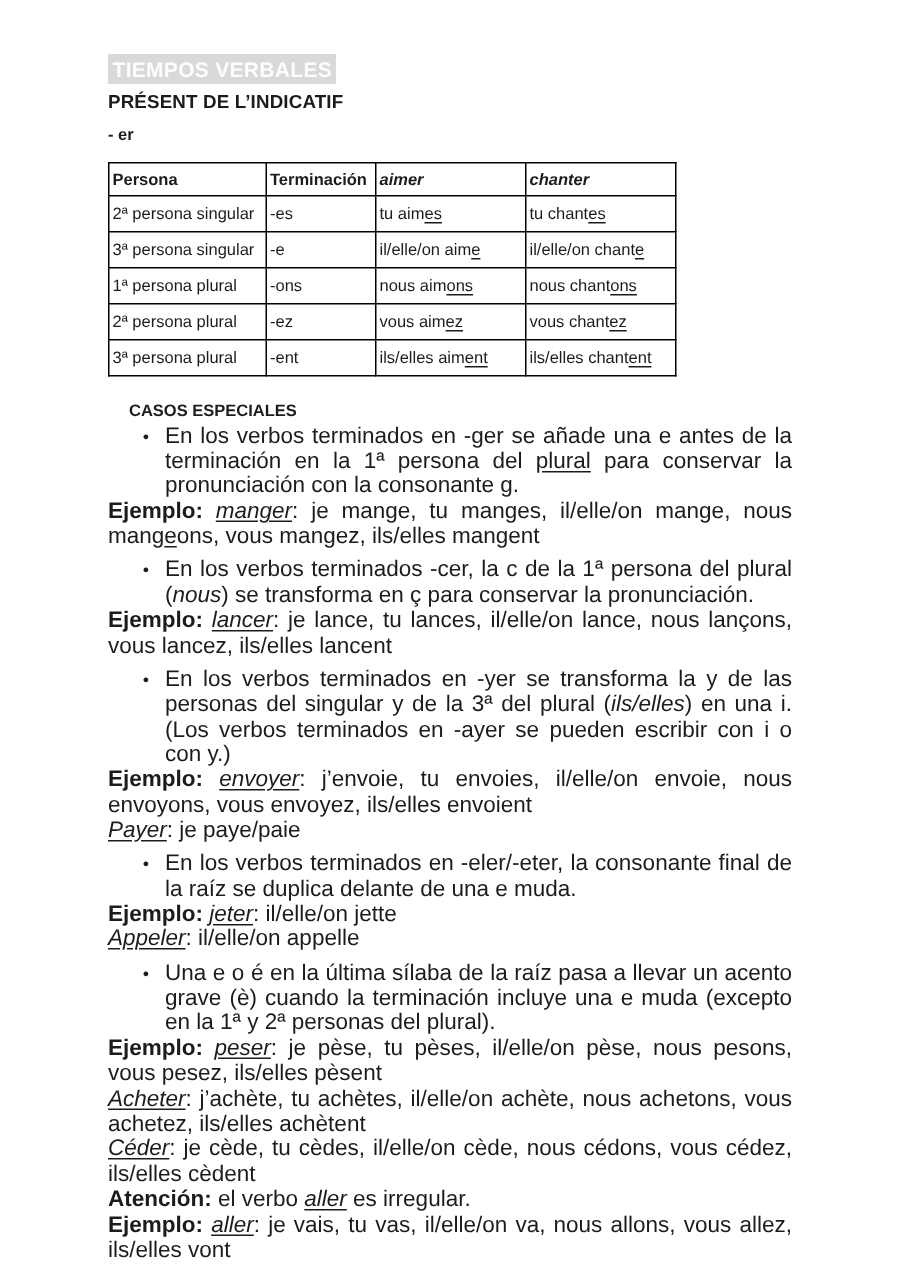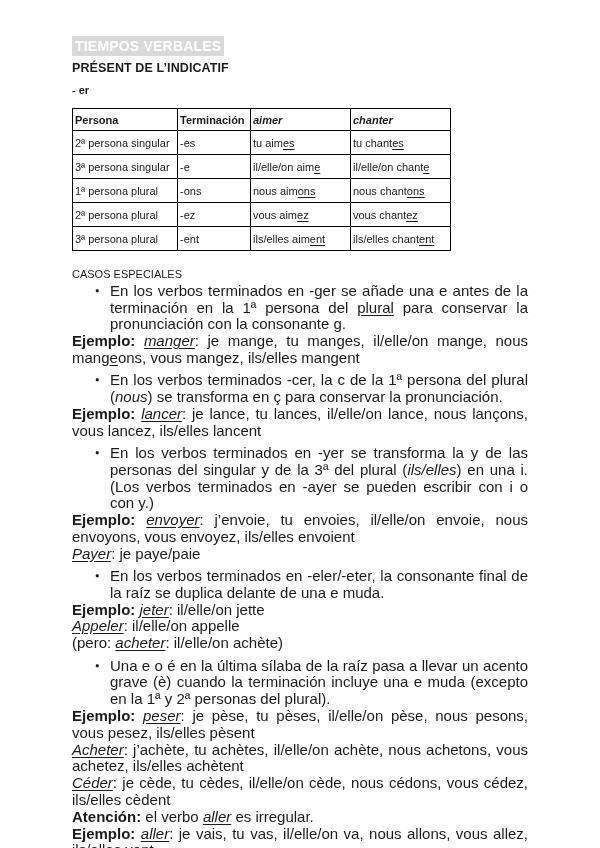--- a/index.html
+++ b/index.html
@@ -14,21 +14,21 @@
 
   table.conj { border-collapse:collapse; margin-top:11px; table-layout:fixed; }
   table.conj th, table.conj td { border:1.2px solid #000; font-size:11px; text-align:left;
                vertical-align:middle; padding:1px 2px; }
   table.conj th { height:22px; font-weight:bold; }
   table.conj td { height:24px; }
   .col-persona { width:105px; } .col-ending { width:73px; }
   .col-aimer { width:100px; } .col-chanter { width:100px; }
   th.vb { font-style:italic; }
 
-  .cases-heading { margin-top:15px; font-size:11px; font-weight:normal; line-height:16.8px; }
+  .cases-heading { margin-top:15px; font-size:11px; font-weight:bold; line-height:16.8px;margin-left:14px; }
 
   p.line, .bullet-text { font-size:15px; line-height:16.8px; text-align:justify; }
   .bullet-item { display:flex; margin-left:23px; }
   .bullet-item.gap { margin-top:5.5px; }
   .bullet { width:15px; flex:0 0 15px; font-size:7.5px; line-height:16.8px; }
   .bullet-text { flex:1; }
 
   .b { font-weight:bold; }
   .i { font-style:italic; }
   .u { text-decoration:underline; text-underline-offset:1.5px; }
@@ -110,21 +110,20 @@
   <p class="line"><span class="b">Ejemplo: </span><span class="iu">envoyer</span><span>: j’envoie, tu envoies, il/elle/on envoie, nous envoyons, vous envoyez, ils/elles envoient</span></p>
   <p class="line"><span class="iu">Payer</span><span>: je paye/paie</span></p>
 
   
   <div class="bullet-item gap">
     <span class="bullet">●</span>
     <p class="bullet-text"><span>En los verbos terminados en -eler/-eter, la consonante final de la raíz se duplica delante de una e muda.</span></p>
   </div>
   <p class="line"><span class="b">Ejemplo: </span><span class="iu">jeter</span><span>: il/elle/on jette</span></p>
   <p class="line"><span class="iu">Appeler</span><span>: il/elle/on appelle</span></p>
-  <p class="line"><span>(pero: </span><span class="iu">acheter</span><span>: il/elle/on achète)</span></p>
 
   
   <div class="bullet-item gap">
     <span class="bullet">●</span>
     <p class="bullet-text"><span>Una e o é en la última sílaba de la raíz pasa a llevar un acento grave (è) cuando la terminación incluye una e muda (excepto en la 1ª y 2ª personas del plural).</span></p>
   </div>
   <p class="line"><span class="b">Ejemplo: </span><span class="iu">peser</span><span>: je pèse, tu pèses, il/elle/on pèse, nous pesons, vous pesez, ils/elles pèsent</span></p>
   <p class="line"><span class="iu">Acheter</span><span>: j’achète, tu achètes, il/elle/on achète, nous achetons, vous achetez, ils/elles achètent</span></p>
   <p class="line"><span class="iu">Céder</span><span>: je cède, tu cèdes, il/elle/on cède, nous cédons, vous cédez, ils/elles cèdent</span></p>
   <p class="line"><span class="b">Atención:</span><span> el verbo </span><span class="iu">aller</span><span> es irregular.</span></p>

